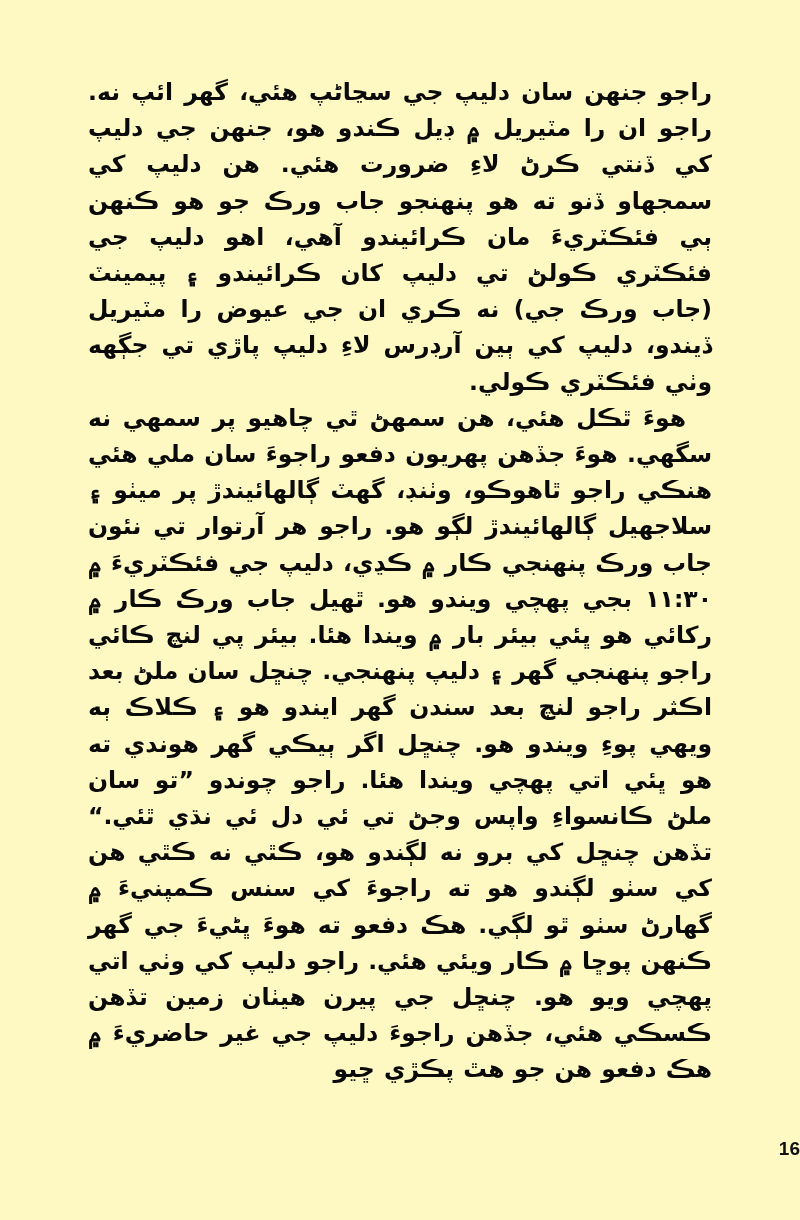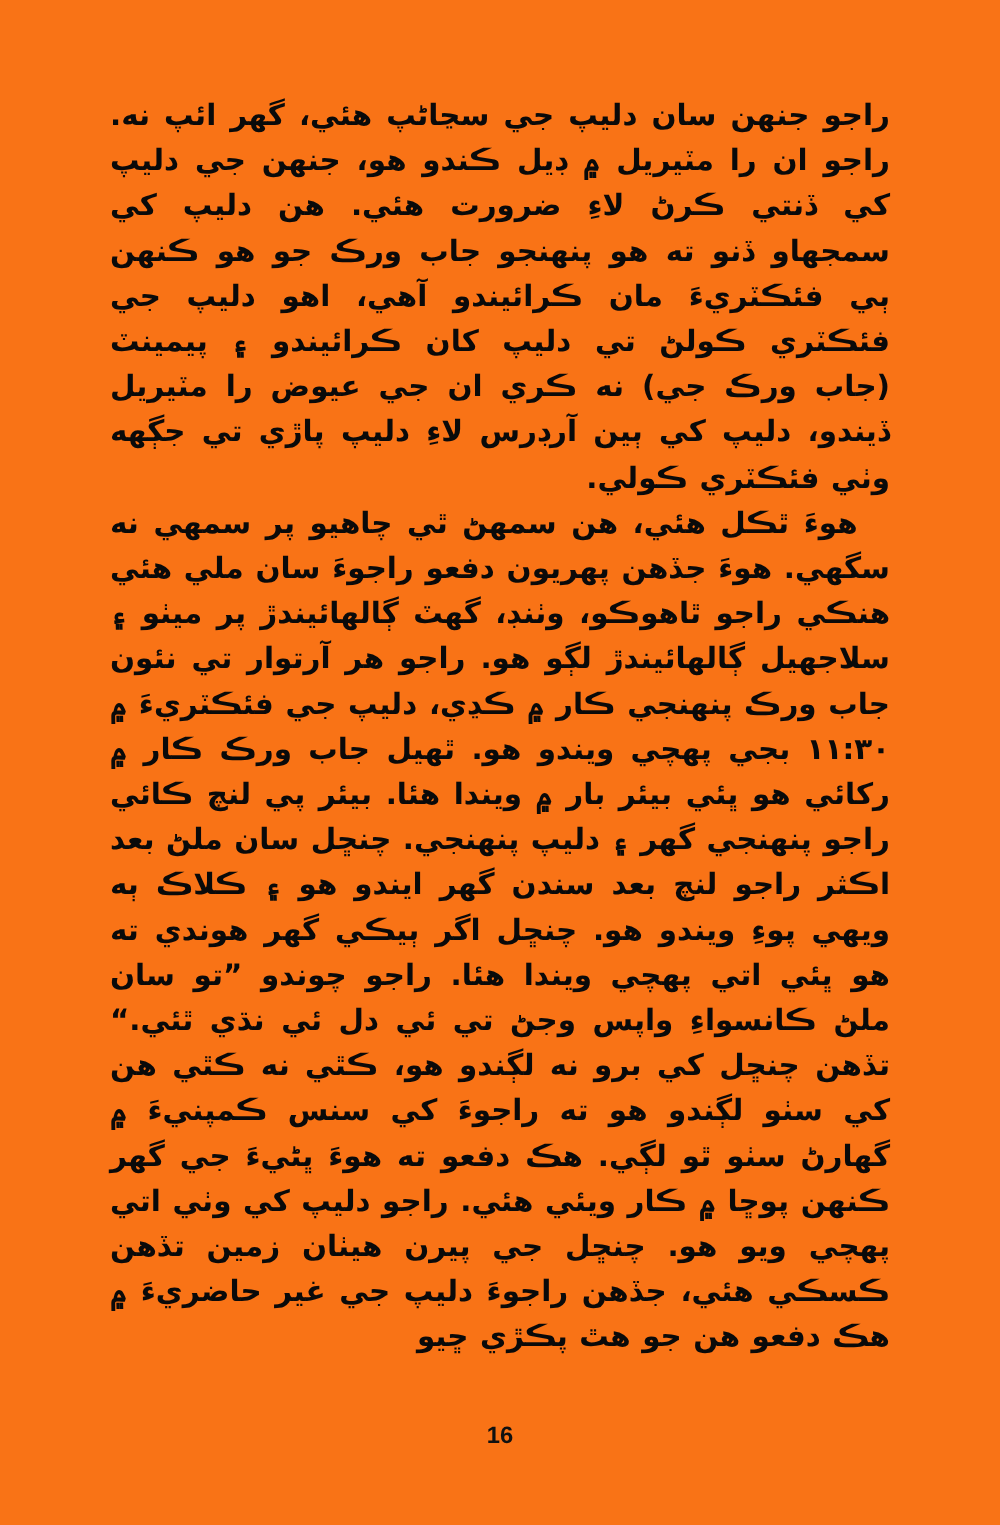--- a/index.html
+++ b/index.html
@@ -6,21 +6,21 @@
   html, body {
     margin: 0;
     padding: 0;
     background: #ffffff;
   }
 
   .page {
     position: relative;
     width: 800px;
     height: 1220px;
-    background: #f97316;
+    background: #fef9c3;
     margin: 0 auto;
     overflow: hidden;
     box-sizing: border-box;
   }
 
   .text-block {
     position: absolute;
     top: 74px;
     left: 88px;
     width: 624px;
@@ -56,21 +56,21 @@
 
   .para + .para {
     margin-top: 0px;
   }
 
   .page-number {
     position: absolute;
     left: 0;
     right: 0;
     top: 1138px;
-    text-align: center;
+    text-align: right;
     font-family: "Liberation Sans", "DejaVu Sans", sans-serif;
     font-weight: 700;
     font-size: 19px;
     line-height: 22px;
     color: #111111;
     direction: ltr;
   }
 </style>
 </head>
 <body>

